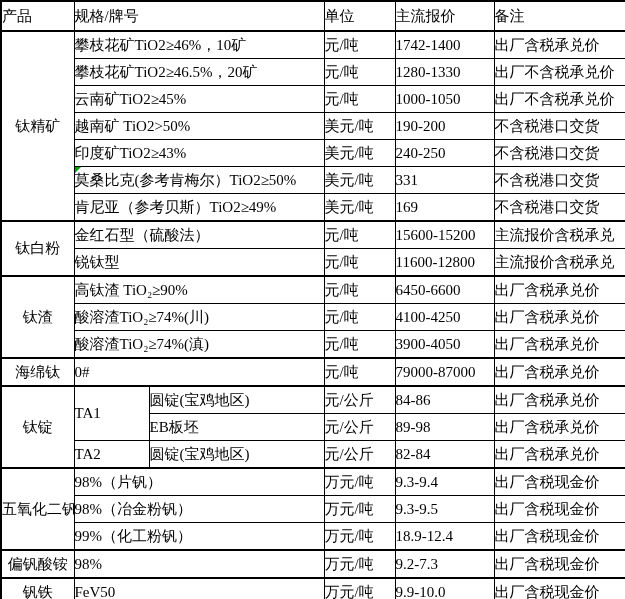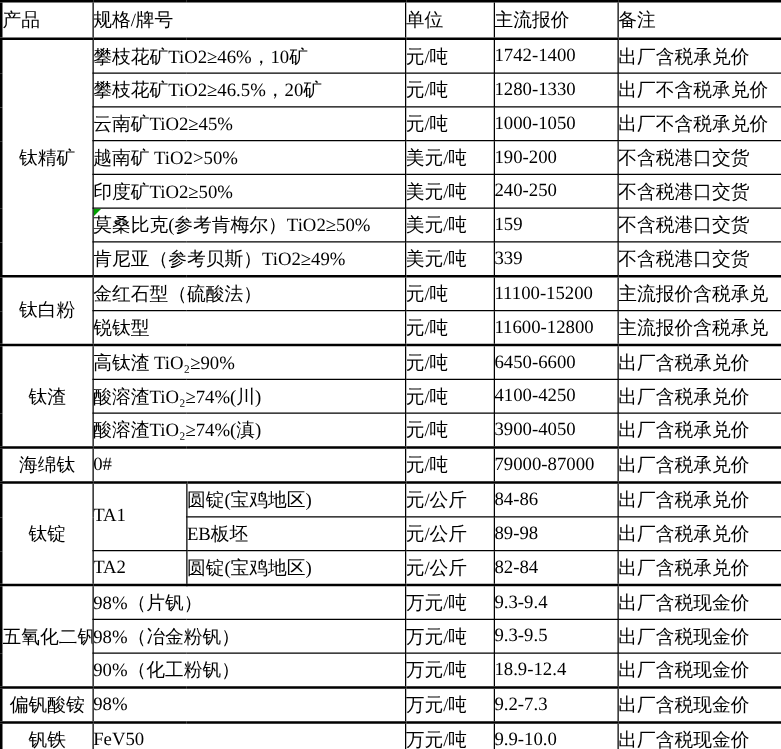--- a/index.html
+++ b/index.html
@@ -97,43 +97,43 @@
       <td class="bl2 c-price">1000-1050</td>
       <td class="bl2 c-note">出厂不含税承兑价</td>
     </tr>
     <tr>
       <td class="bl2 c-spec" colspan="2">越南矿 TiO2&gt;50%</td>
       <td class="bl2 c-unit">美元/吨</td>
       <td class="bl2 c-price">190-200</td>
       <td class="bl2 c-note">不含税港口交货</td>
     </tr>
     <tr>
-      <td class="bl2 c-spec" colspan="2">印度矿TiO2≥50%</td>
+      <td class="bl2 c-spec" colspan="2">印度矿TiO2≥43%</td>
       <td class="bl2 c-unit">美元/吨</td>
       <td class="bl2 c-price">240-250</td>
       <td class="bl2 c-note">不含税港口交货</td>
     </tr>
     <tr>
       <td class="bl2 c-spec has-marker" colspan="2"><span class="corner-marker" style="border-top-color: rgb(0, 160, 0);"></span><span>莫桑比克(参考肯梅尔）TiO2≥50%</span></td>
       <td class="bl2 c-unit">美元/吨</td>
-      <td class="bl2 c-price">159</td>
+      <td class="bl2 c-price">331</td>
       <td class="bl2 c-note">不含税港口交货</td>
     </tr>
     <tr>
       <td class="bl2 c-spec" colspan="2">肯尼亚（参考贝斯）TiO2≥49%</td>
       <td class="bl2 c-unit">美元/吨</td>
-      <td class="bl2 c-price">339</td>
+      <td class="bl2 c-price">169</td>
       <td class="bl2 c-note">不含税港口交货</td>
     </tr>
 
     <tr class="gs">
       <td class="c-prod" rowspan="2">钛白粉</td>
       <td class="bl2 c-spec" colspan="2">金红石型（硫酸法）</td>
       <td class="bl2 c-unit">元/吨</td>
-      <td class="bl2 c-price">11100-15200</td>
+      <td class="bl2 c-price">15600-15200</td>
       <td class="bl2 c-note">主流报价含税承兑</td>
     </tr>
     <tr>
       <td class="bl2 c-spec" colspan="2">锐钛型</td>
       <td class="bl2 c-unit">元/吨</td>
       <td class="bl2 c-price">11600-12800</td>
       <td class="bl2 c-note">主流报价含税承兑</td>
     </tr>
 
     <tr class="gs">
@@ -193,21 +193,21 @@
       <td class="bl2 c-price">9.3-9.4</td>
       <td class="bl2 c-note">出厂含税现金价</td>
     </tr>
     <tr>
       <td class="bl2 c-spec" colspan="2">98%（冶金粉钒）</td>
       <td class="bl2 c-unit">万元/吨</td>
       <td class="bl2 c-price">9.3-9.5</td>
       <td class="bl2 c-note">出厂含税现金价</td>
     </tr>
     <tr>
-      <td class="bl2 c-spec" colspan="2">90%（化工粉钒）</td>
+      <td class="bl2 c-spec" colspan="2">99%（化工粉钒）</td>
       <td class="bl2 c-unit">万元/吨</td>
       <td class="bl2 c-price">18.9-12.4</td>
       <td class="bl2 c-note">出厂含税现金价</td>
     </tr>
 
     <tr class="gs">
       <td class="c-prod">偏钒酸铵</td>
       <td class="bl2 c-spec" colspan="2">98%</td>
       <td class="bl2 c-unit">万元/吨</td>
       <td class="bl2 c-price">9.2-7.3</td>

